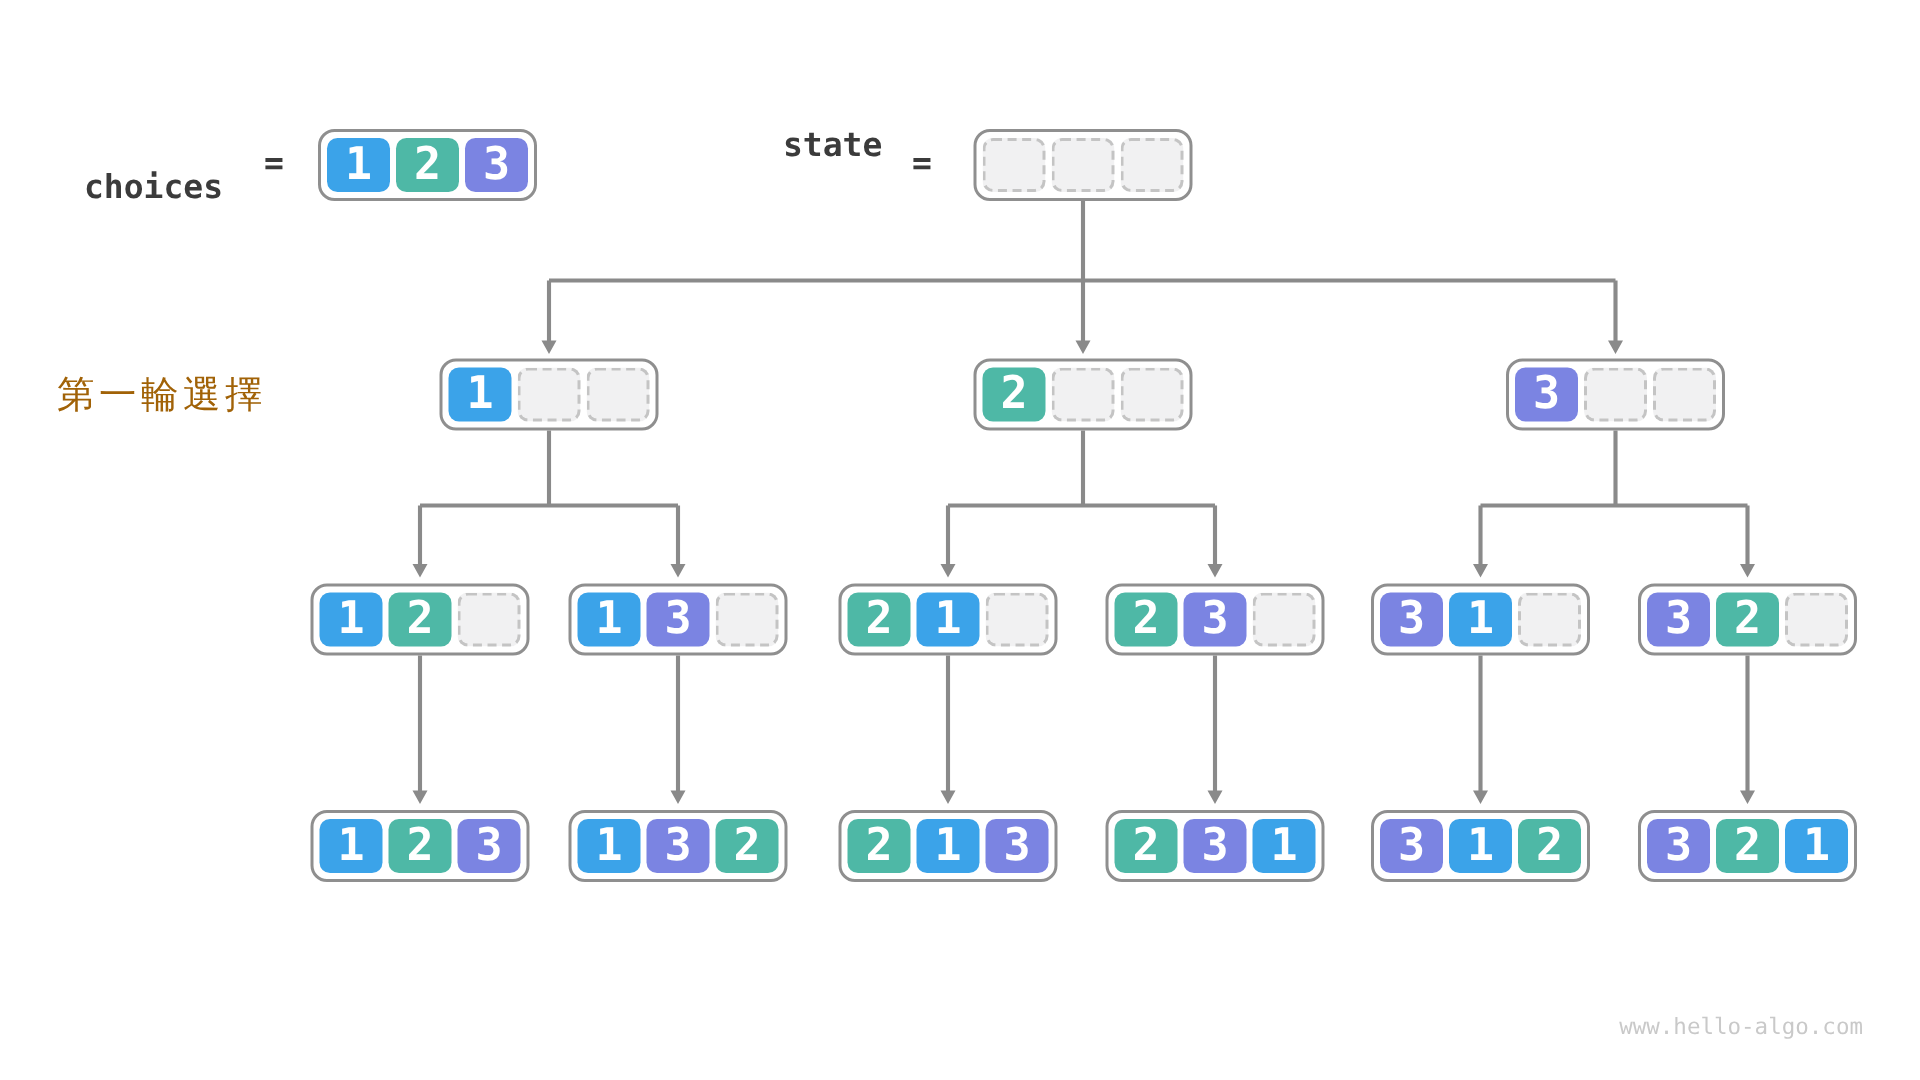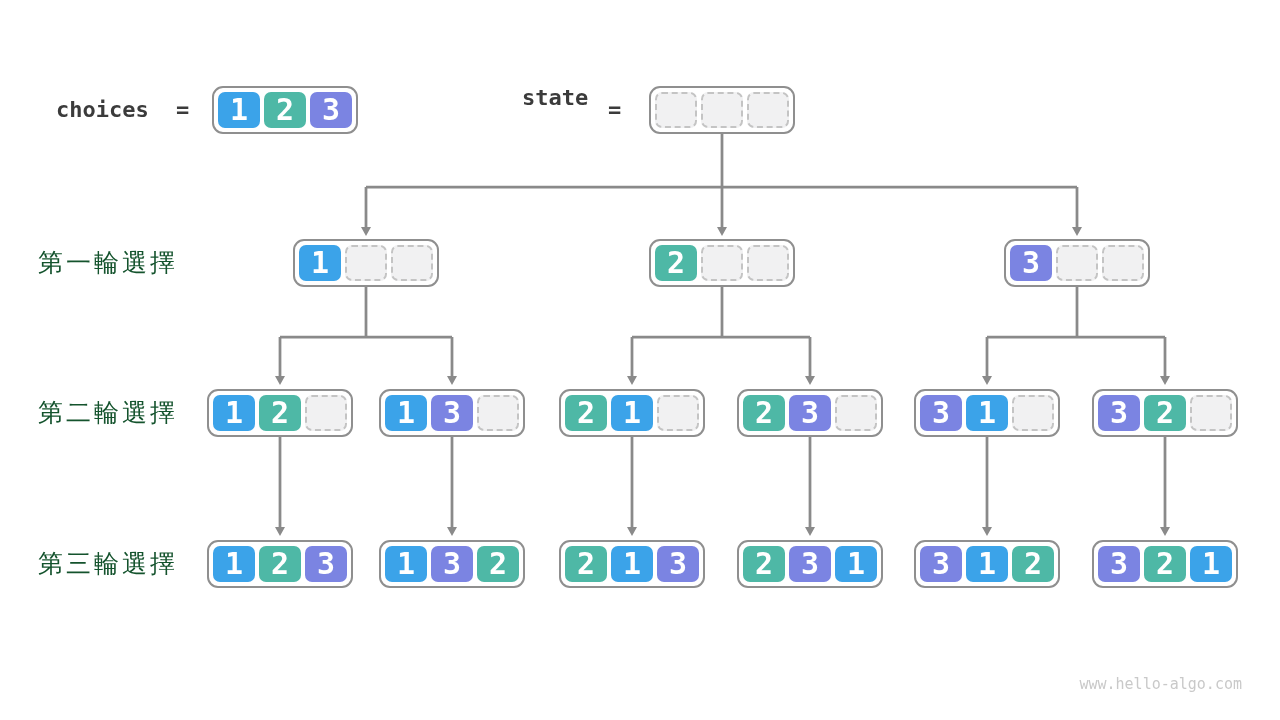--- a/index.html
+++ b/index.html
@@ -18,56 +18,54 @@
   }
   .cell{
     width:42px;height:36px;box-sizing:border-box;border-radius:7px;
     display:flex;align-items:center;justify-content:center;
     font-family:"DejaVu Sans Mono",monospace;font-weight:bold;
     font-size:30px;color:#ffffff;line-height:1;
   }
   .cell.empty{background:#f1f1f2;border:2px dashed #c4c4c4;}
   .row-label{
     position:absolute;left:38px;font-size:25px;letter-spacing:3px;
-    color:#14532d;font-weight:500;line-height:32px;white-space:nowrap;
+    color:#a16207;font-weight:500;line-height:32px;white-space:nowrap;
   }
   .watermark{
     position:absolute;right:38px;top:675px;
     font-family:"DejaVu Sans Mono",monospace;font-size:15px;color:#c9c9c9;
   }
 </style>
 </head>
 <body>
 
 <div class="canvas">
 
   <svg class="connectors" width="1280" height="720">
     <path id="conn-lines" fill="none" stroke="#8a8a8a" stroke-width="2.75" d="M722 134 V187 M366 187 H1077 M366 187 V229 M722 187 V229 M1077 187 V229 M366 287 V337 M280 337 H452 M280 337 V378 M452 337 V378 M722 287 V337 M632 337 H810 M632 337 V378 M810 337 V378 M1077 287 V337 M987 337 H1165 M987 337 V378 M1165 337 V378 M280 437 V529 M452 437 V529 M632 437 V529 M810 437 V529 M987 437 V529 M1165 437 V529 "></path>
     <path id="conn-arrows" fill="#8a8a8a" stroke="none" d="M366 236 L361 227 L371 227 Z M722 236 L717 227 L727 227 Z M1077 236 L1072 227 L1082 227 Z M280 385 L275 376 L285 376 Z M452 385 L447 376 L457 376 Z M632 385 L627 376 L637 376 Z M810 385 L805 376 L815 376 Z M987 385 L982 376 L992 376 Z M1165 385 L1160 376 L1170 376 Z M280 536 L275 527 L285 527 Z M452 536 L447 527 L457 527 Z M632 536 L627 527 L637 527 Z M810 536 L805 527 L815 527 Z M987 536 L982 527 L992 527 Z M1165 536 L1160 527 L1170 527 Z "></path>
   </svg>
 
-  <span class="code-label" style="left:56px;top:96px">choices</span>
+  <span class="code-label" style="left:56px;top:112px">choices</span>
   <span class="code-label" style="left:176px;top:96px">=</span>
   <div class="abox" id="choices-box" style="left:212px;top:86px">
       <div class="cell" style="background: rgb(59, 163, 233);">1</div>
       <div class="cell" style="background: rgb(78, 184, 166);">2</div>
       <div class="cell" style="background: rgb(123, 132, 226);">3</div>
     </div>
 
   <span class="code-label" style="left:522px;top:84px">state</span>
   <span class="code-label" style="left:608px;top:96px">=</span>
   <div class="abox" id="state-box" style="left:649px;top:86px">
       <div class="cell empty"></div>
       <div class="cell empty"></div>
       <div class="cell empty"></div>
     </div>
 
   <div class="row-label" style="top:247px">第一輪選擇</div>
-  <div class="row-label" style="top:397px">第二輪選擇</div>
-  <div class="row-label" style="top:548px">第三輪選擇</div>
 
   <div class="watermark">www.hello-algo.com</div>
 
 <div class="node" style="left: 293px; top: 239px;">
       <div class="cell" style="background: rgb(59, 163, 233);">1</div>
       <div class="cell empty"></div>
       <div class="cell empty"></div>
     </div>
     <div class="node" style="left: 649px; top: 239px;">
       <div class="cell" style="background: rgb(78, 184, 166);">2</div>

